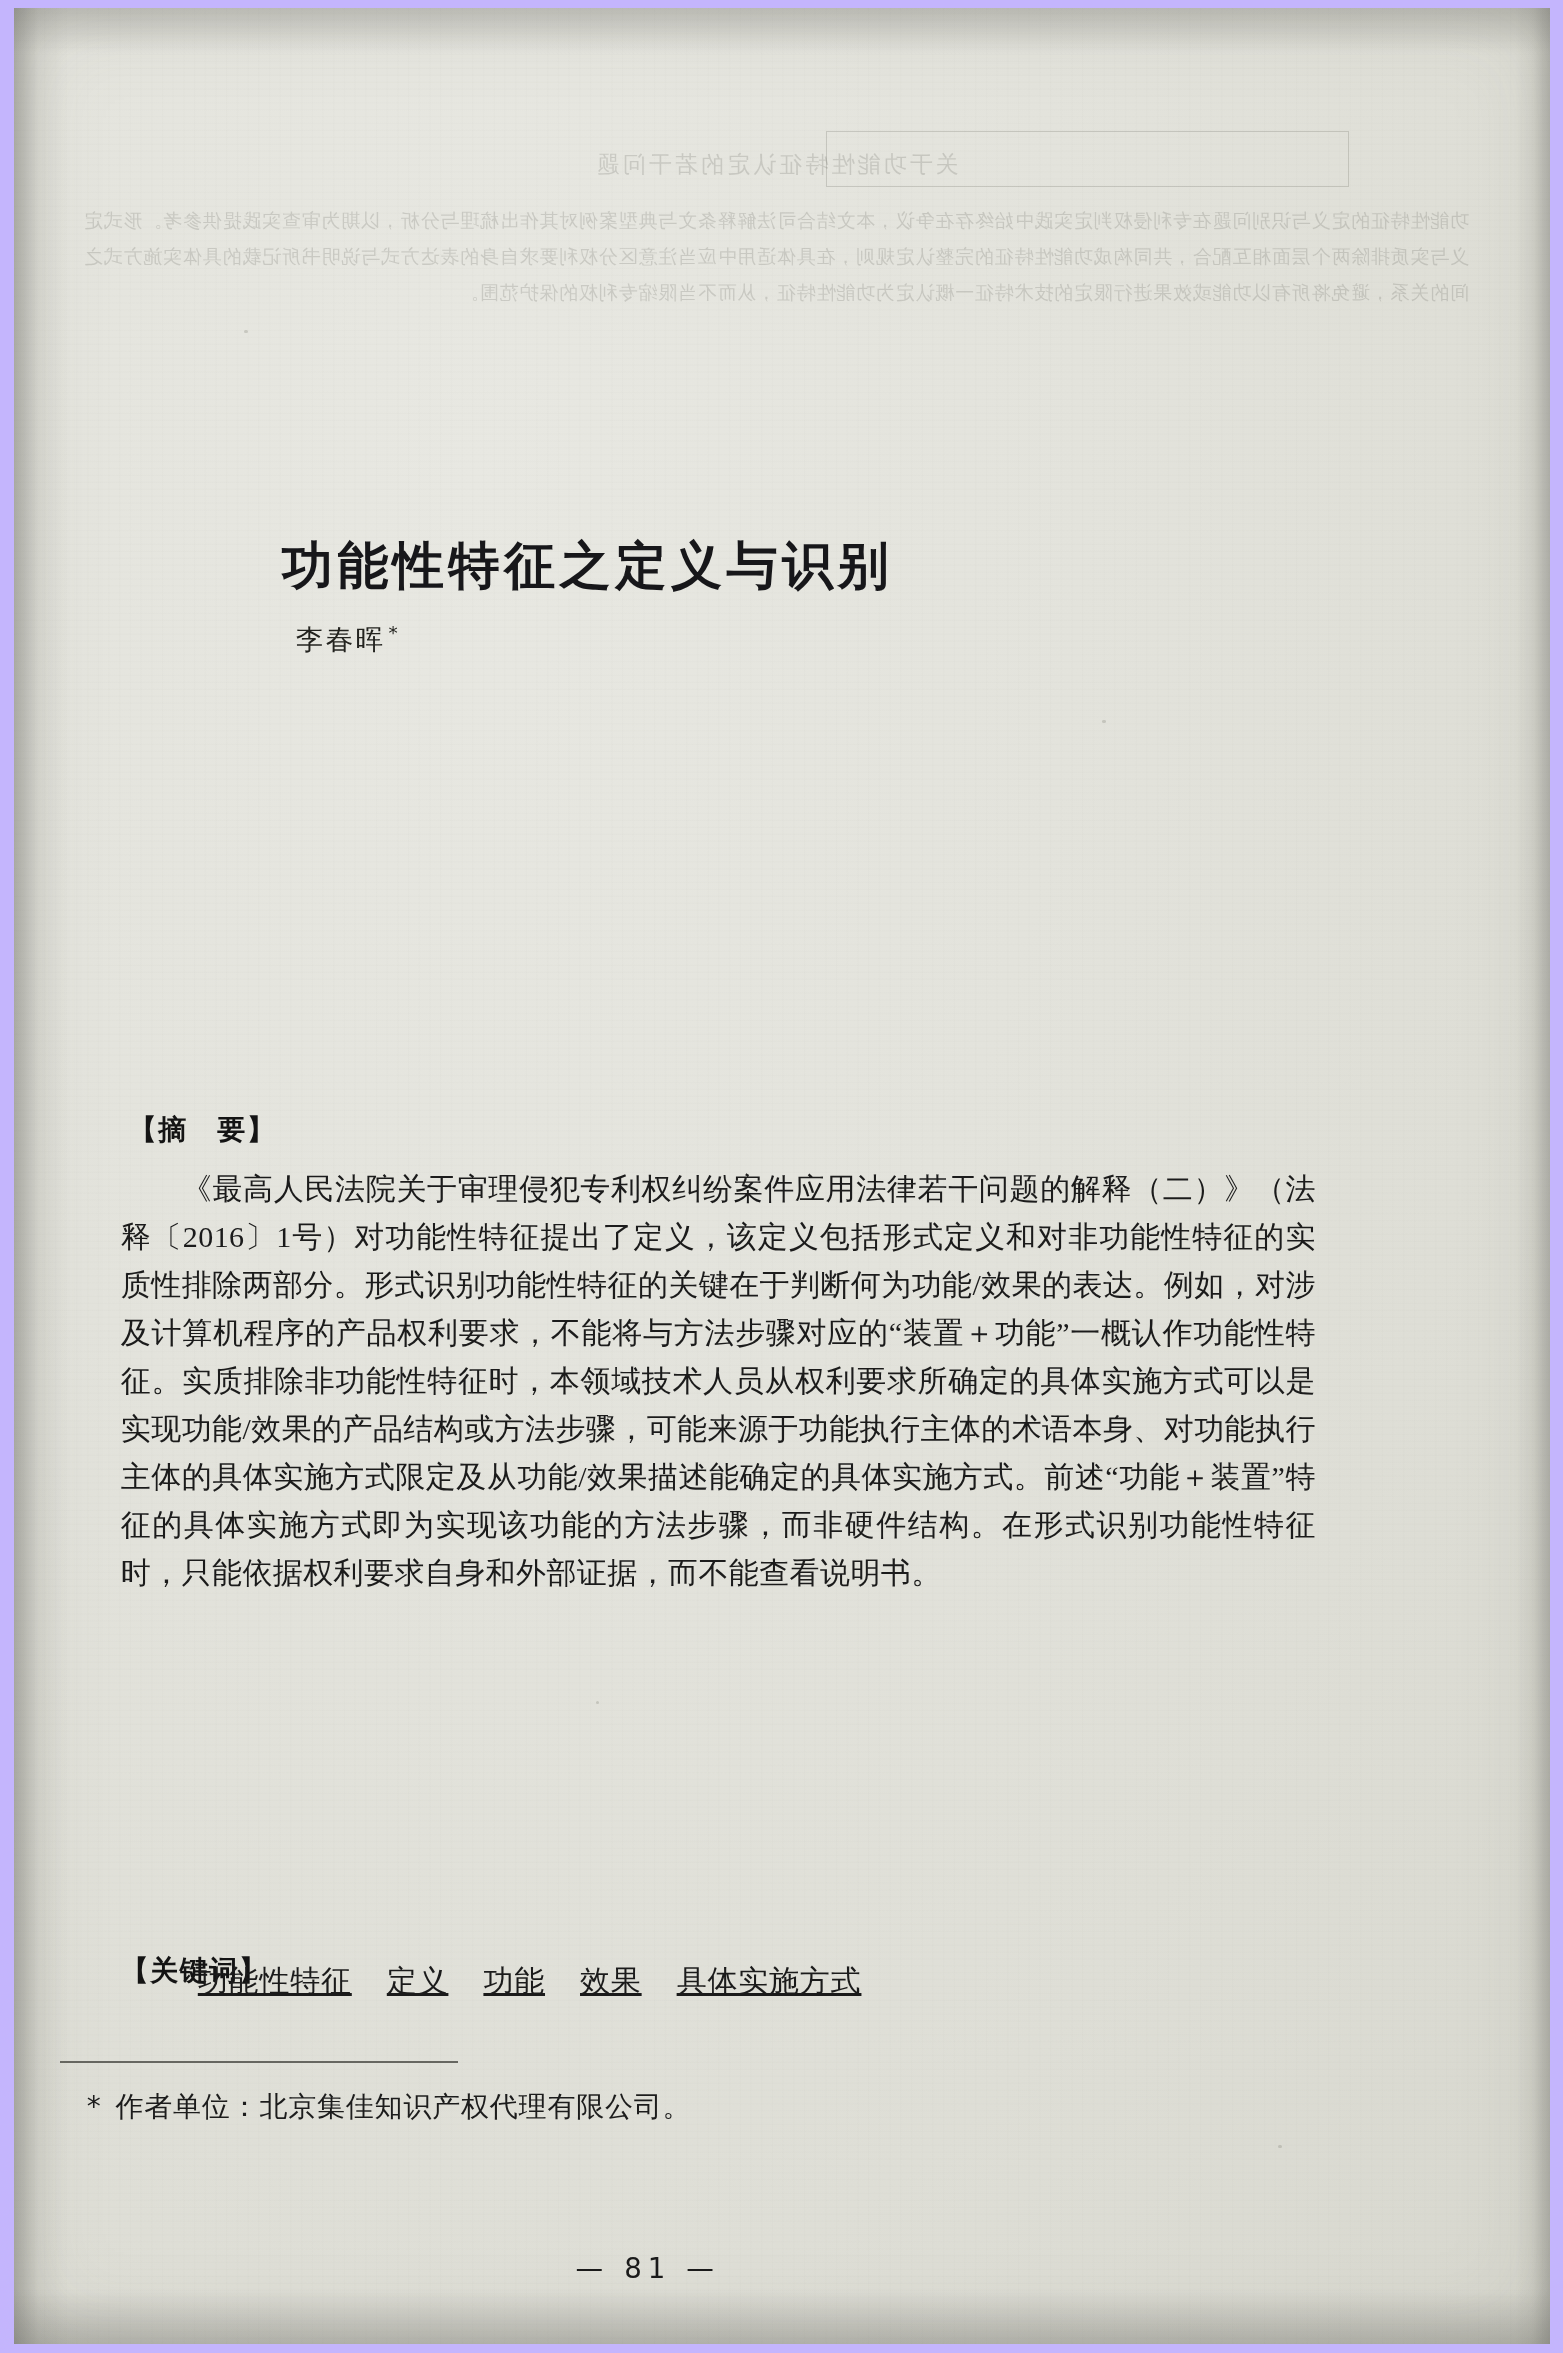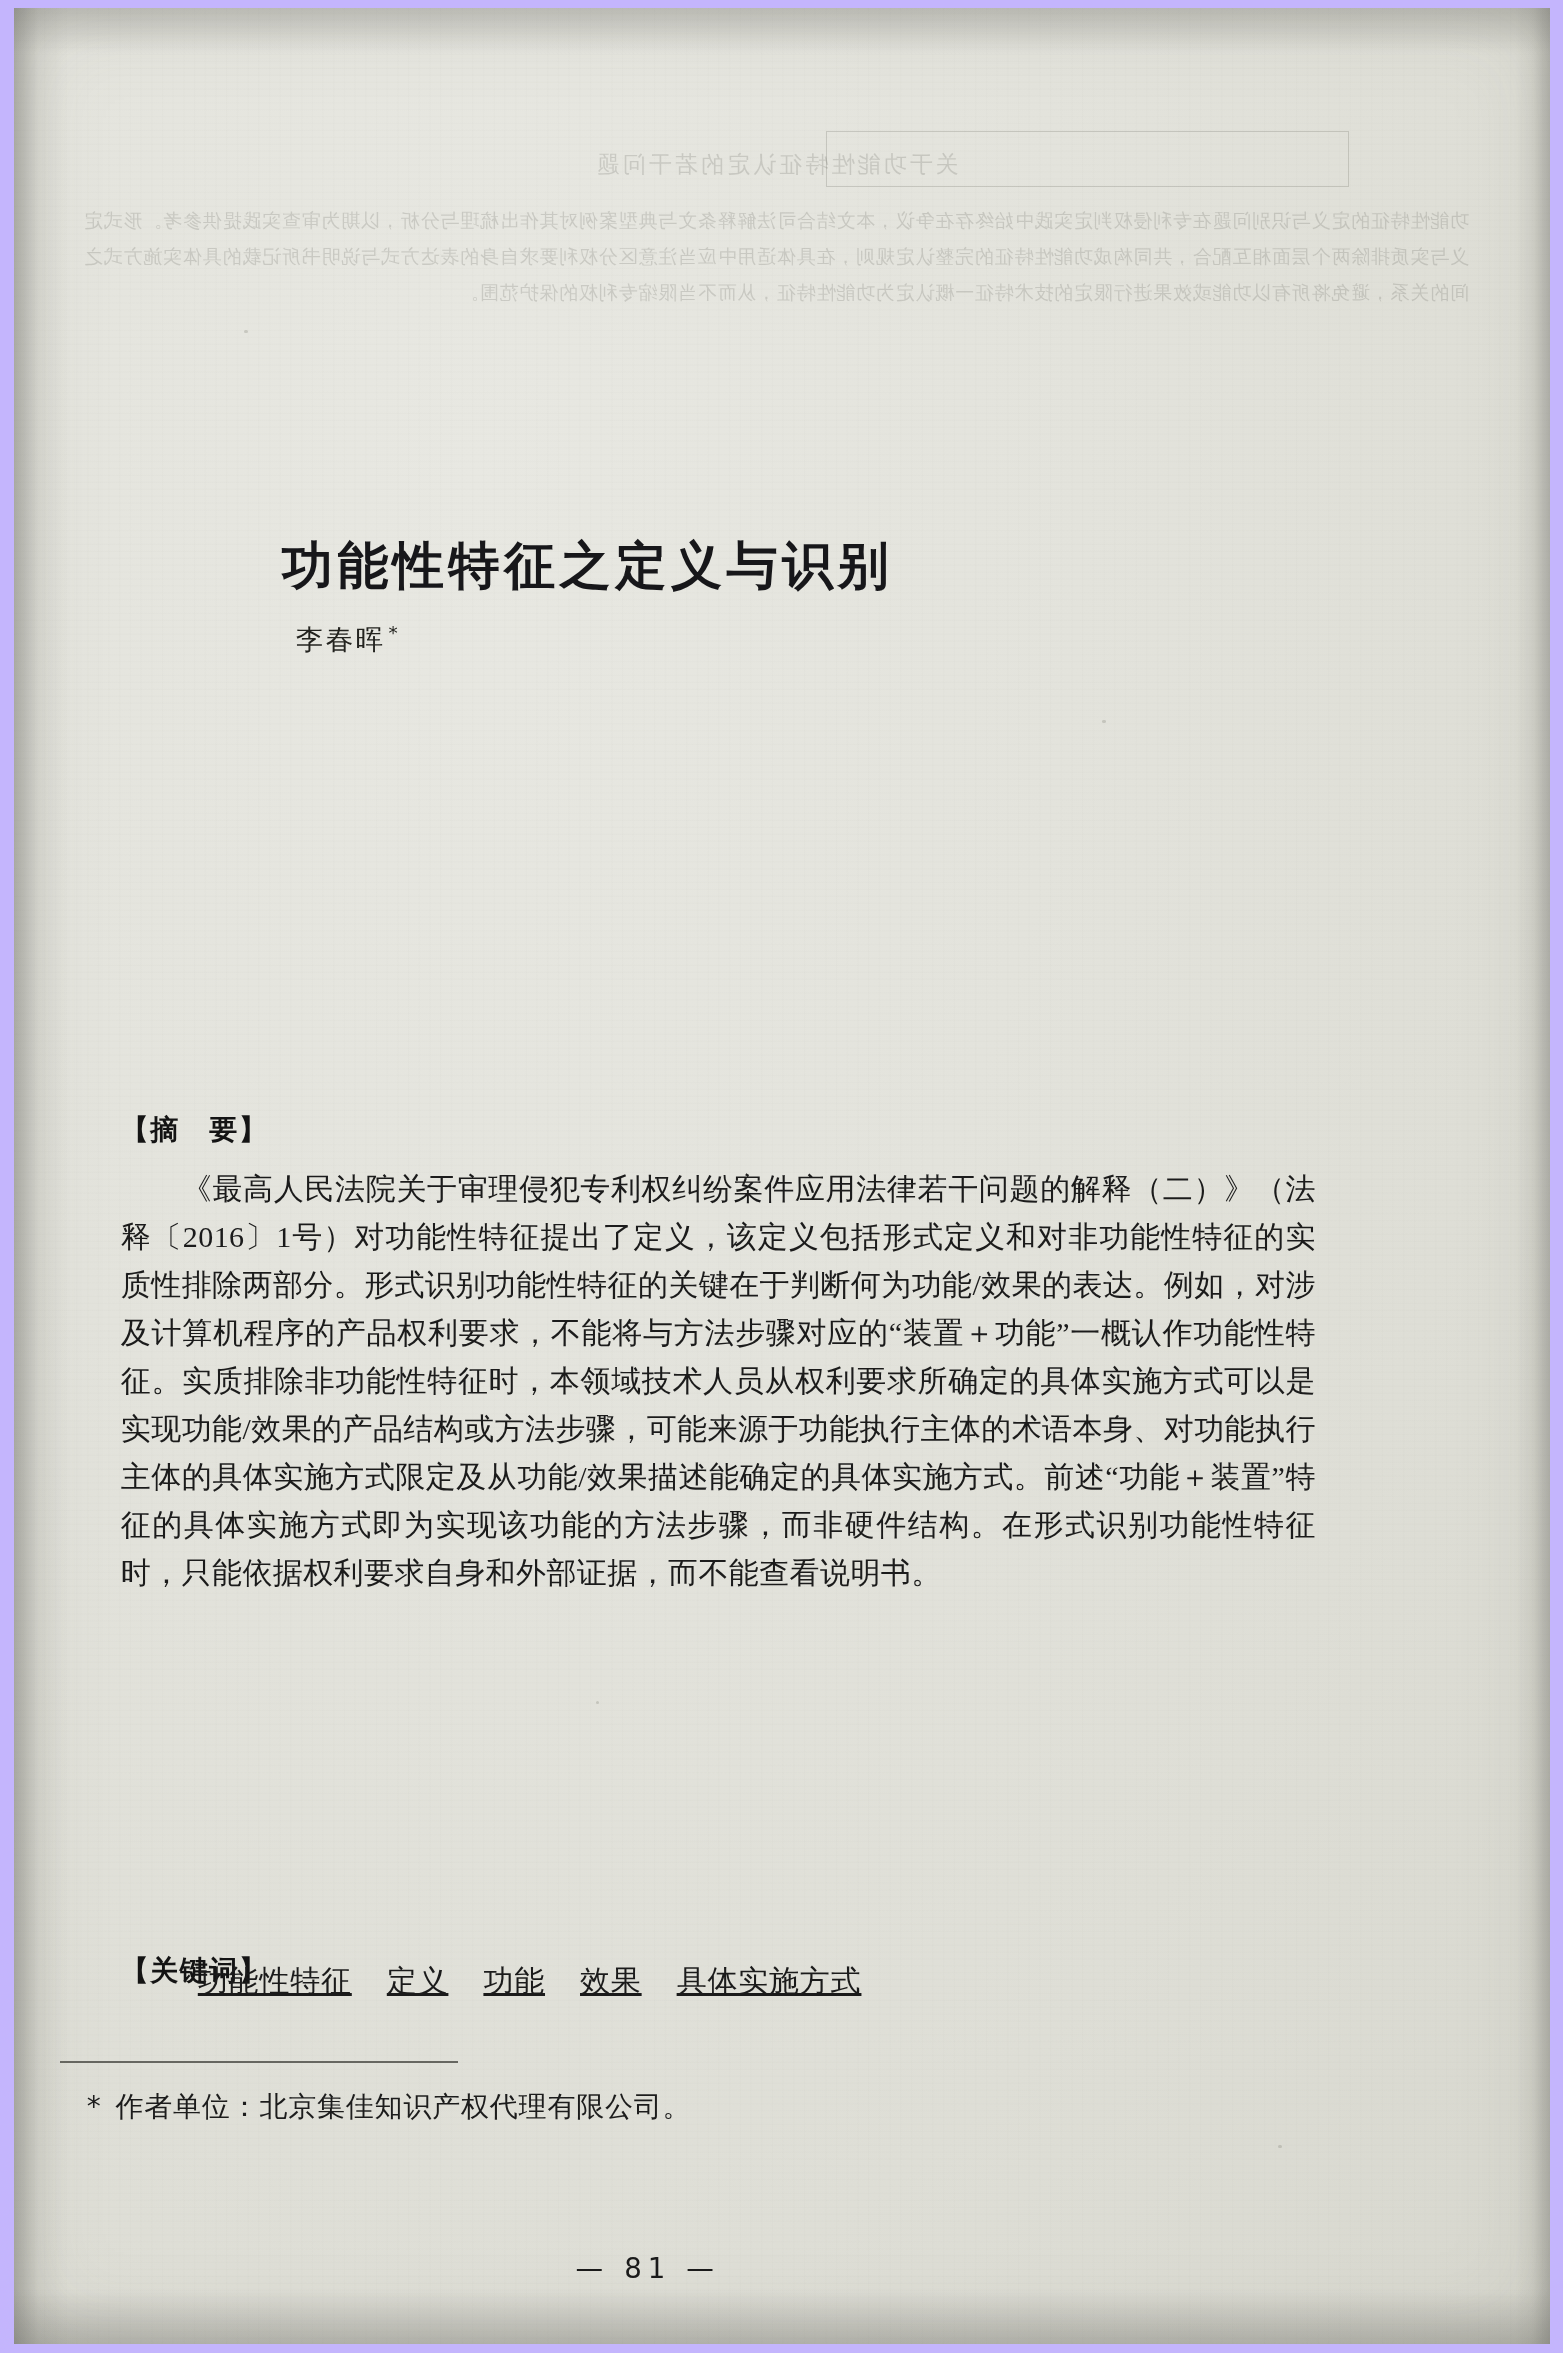--- a/index.html
+++ b/index.html
@@ -140,21 +140,21 @@
   }
 
   .section-label {
     position: absolute;
     font-family: "DejaVu Sans", "Liberation Sans", sans-serif;
     font-weight: bold;
     font-size: 28px;
     letter-spacing: 1.5px;
     color: #141414;
   }
-  .label-abstract { left: 107px; top: 1103px; }
+  .label-abstract { left: 115px; top: 1103px; }
   .label-keywords { left: 107px; top: 1900px; margin-top: 44px; }
 
   .abstract-body {
     position: absolute;
     left: 107px;
     top: 1157px;
     width: 1195px;
     font-family: Liberation Serif, serif;
     font-size: 30px;
     line-height: 48px;

